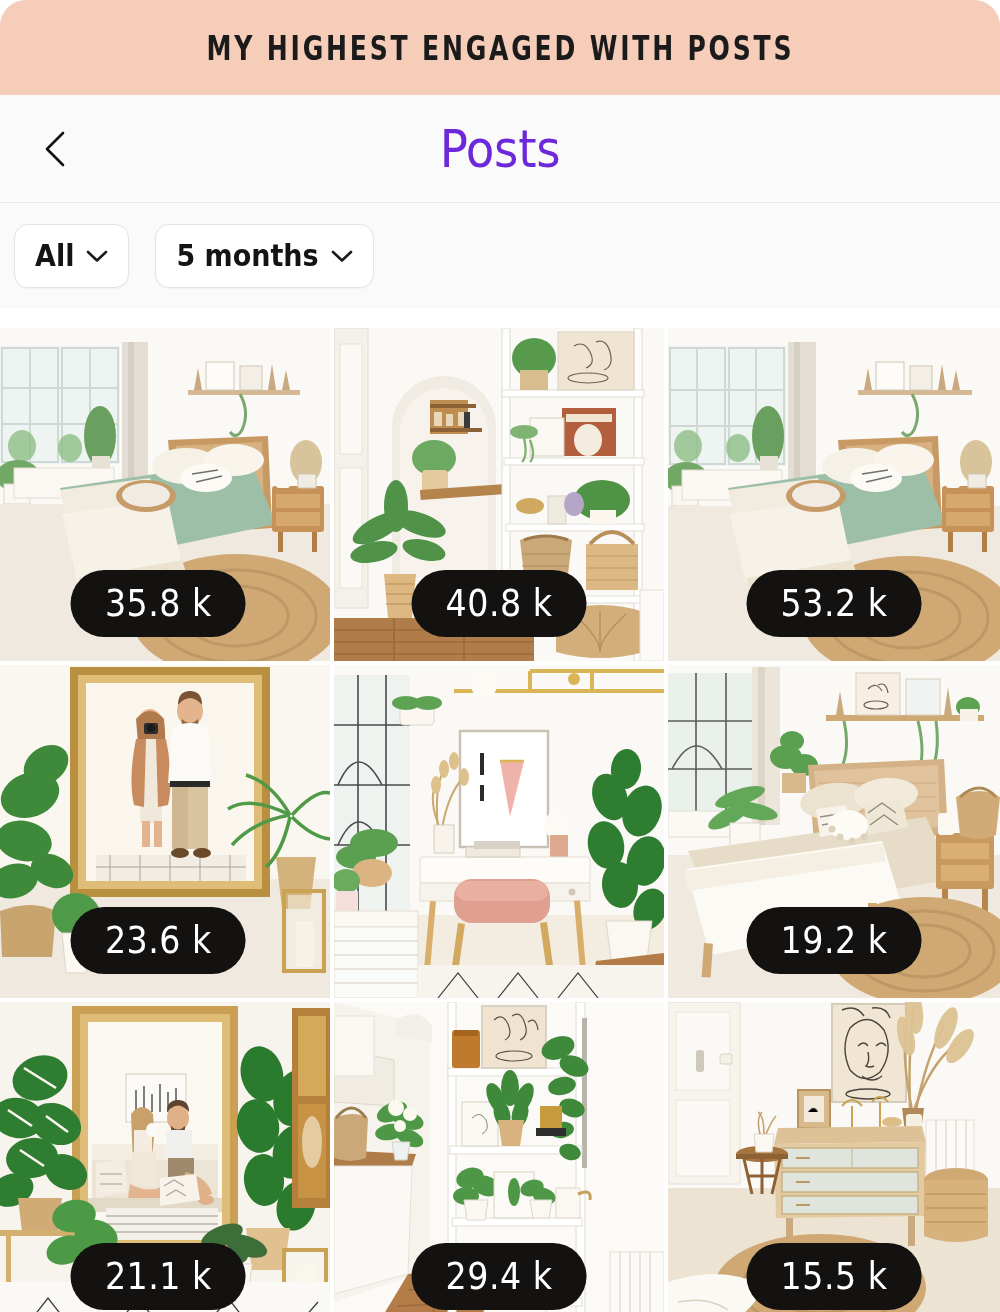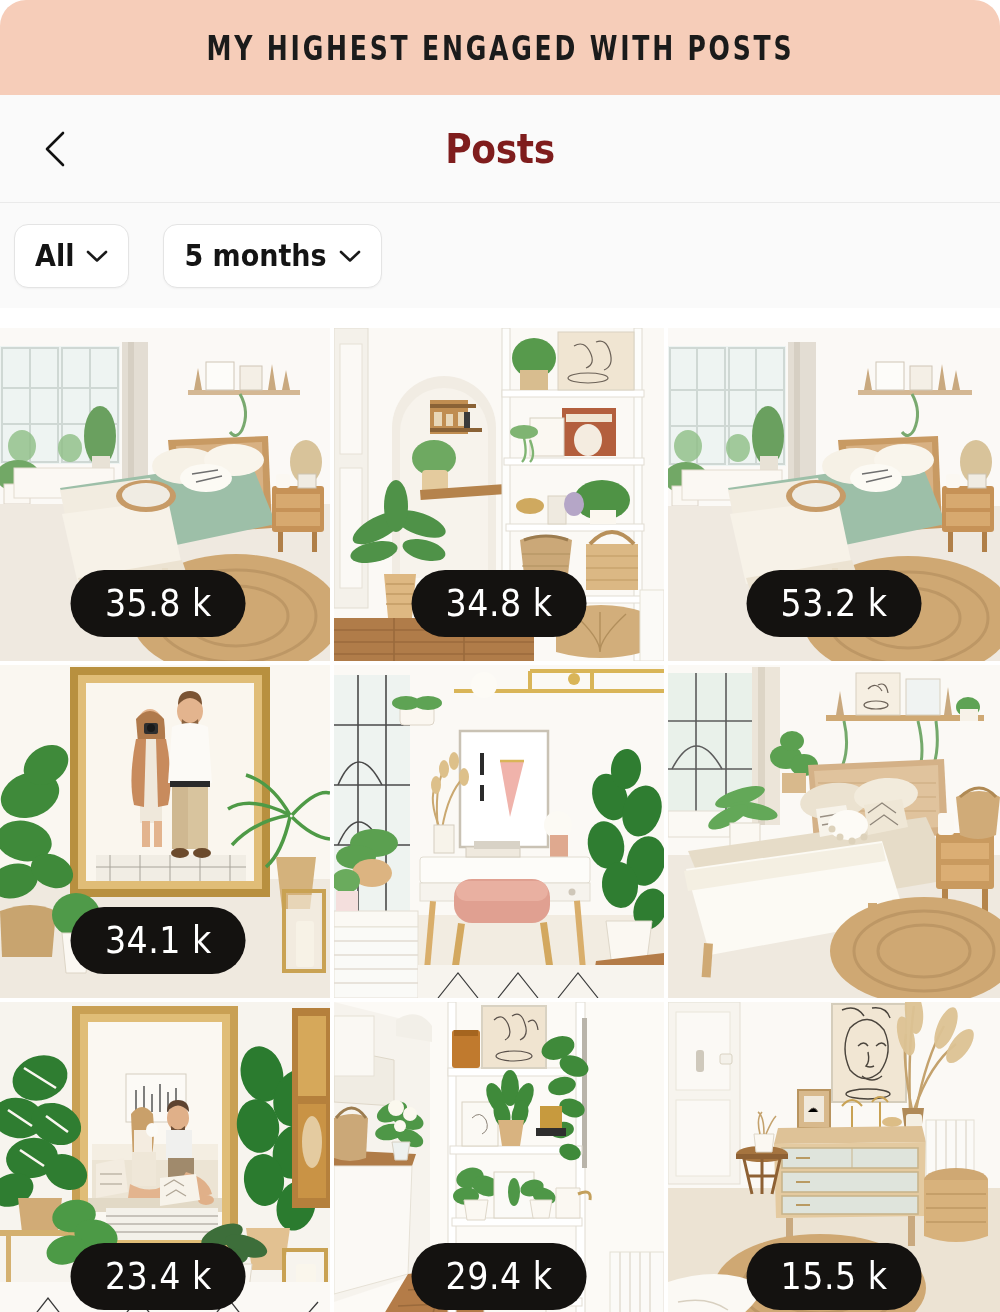--- a/index.html
+++ b/index.html
@@ -32,29 +32,29 @@
     background:#fafafa;
     border-bottom:1px solid #eaeaea;
   }
   .back-btn {
     position:absolute; left:28px; top:50%; transform:translateY(-50%);
     width:56px; height:62px; display:flex; align-items:center; justify-content:center;
     cursor:pointer;
   }
   .nav-title {
     position:absolute; left:0; right:0; top:50%; transform:translateY(-50%);
-    text-align:center; font-size:40px; font-weight:700; color:#7f1d1d;
+    text-align:center; font-size:52px; font-weight:400; color:#6d28d9;
     font-family:"Liberation Sans Narrow","DejaVu Sans Condensed","Liberation Sans",sans-serif;
     letter-spacing:-0.3px;
   }
 
   
   .filters {
     position:absolute; left:0; top:203px; width:1000px; height:105px;
-    background:#fafafa; display:flex; align-items:center; gap:34px;
+    background:#fafafa; display:flex; align-items:center; gap:26px;
     padding: 0 14px;
   }
   .pill {
     height:64px; background:#fff; border:1px solid #e4e4e4;
     border-radius:14px; display:flex; align-items:center; gap:12px;
     padding: 0 20px; cursor:pointer;
     box-shadow: 0 1px 2px rgba(0,0,0,0.04);
   }
   .pill-label {
     font-size:30px; font-weight:700; color:#141414;
@@ -284,21 +284,21 @@
           <path d="M240 286 q26 24 26 38 M266 284 q0 26 0 38 M292 286 q-26 24 -26 38"></path>
         </g>
 
         <path d="M0 290 L200 290 L200 333 L0 333 Z" fill="#b07c49"></path>
         <g stroke="#9a6a3c" stroke-width="1.6">
           <path d="M0 302 H200 M0 314 H200 M0 326 H200 M60 290 V333 M130 290 V333"></path>
         </g>
         <rect x="306" y="262" width="24" height="71" fill="#fbfaf7" stroke="#e6e1d6"></rect>
       </svg>
       <div class="badge">
-        <span class="badge-text">34.8 k</span>
+        <span class="badge-text">40.8 k</span>
       </div>
     </div>
 
     <div class="cell">
       <svg viewBox="0 0 332 333" preserveAspectRatio="xMidYMid slice">
         <rect width="332" height="333" fill="#f7f4ef"></rect>
         <rect x="0" y="0" width="332" height="200" fill="#fbf9f6"></rect>
         <rect x="0" y="18" width="118" height="120" fill="#eef4f2"></rect>
         <g stroke="#cfd8d4" stroke-width="2" fill="none">
           <rect x="2" y="20" width="55" height="116"></rect>
@@ -420,21 +420,21 @@
           <path d="M290 152 q-8 36 -24 50"></path>
             <path d="M292 152 q20 20 38 22"></path>
         </g>
         <path d="M276 192 h40 l-6 52 h-28 Z" fill="#d4b27c"></path>
 
         <rect x="284" y="226" width="40" height="80" fill="none" stroke="#c9a253" stroke-width="4"></rect>
         <rect x="288" y="230" width="32" height="72" fill="#f4ede0" opacity="0.6"></rect>
         <rect x="296" y="256" width="18" height="46" rx="3" fill="#f7f2e6"></rect>
       </svg>
       <div class="badge">
-        <span class="badge-text">34.1 k</span>
+        <span class="badge-text">23.6 k</span>
       </div>
     </div>
 
     <div class="cell">
       <svg viewBox="0 0 330 333" preserveAspectRatio="xMidYMid slice">
         <rect width="330" height="333" fill="#fbf9f5"></rect>
         <rect x="0" y="250" width="330" height="83" fill="#f2ece1"></rect>
 
         <g stroke="#d9b558" stroke-width="4" fill="none">
           <path d="M120 26 H330"></path>
@@ -608,20 +608,23 @@
         <rect x="274" y="224" width="6" height="24" fill="#b5854b"></rect>
         <rect x="314" y="224" width="6" height="24" fill="#b5854b"></rect>
         <path d="M288 132 q24 -12 44 0 l-4 38 q-18 8 -36 0 Z" fill="#d0ab78"></path>
         <path d="M292 132 q20 -18 36 0" stroke="#b08a54" stroke-width="3" fill="none"></path>
         <rect x="270" y="148" width="16" height="22" rx="3" fill="#fbf8f2"></rect>
 
         <ellipse cx="256" cy="286" rx="94" ry="54" fill="#cfa873"></ellipse>
         <ellipse cx="256" cy="286" rx="70" ry="40" fill="none" stroke="#bd9765" stroke-width="3"></ellipse>
         <ellipse cx="256" cy="286" rx="46" ry="26" fill="none" stroke="#bd9765" stroke-width="3"></ellipse>
       </svg>
+      <div class="badge">
+        <span class="badge-text">19.2 k</span>
+      </div>
     </div>
 
     <div class="cell">
       <svg viewBox="0 0 330 332" preserveAspectRatio="xMidYMid slice">
         <rect width="330" height="332" fill="#f7f4ee"></rect>
         <rect x="0" y="250" width="330" height="82" fill="#f7f4ee"></rect>
 
         <rect x="72" y="4" width="166" height="250" fill="#c9a054"></rect>
         <rect x="80" y="12" width="150" height="234" fill="#e0bd77"></rect>
         <rect x="88" y="20" width="134" height="218" fill="#fbf8f2"></rect>
@@ -711,21 +714,21 @@
 
         <rect x="284" y="248" width="42" height="58" fill="none" stroke="#c9a253" stroke-width="4"></rect>
         <rect x="296" y="262" width="20" height="42" rx="3" fill="#faf6ec"></rect>
 
         <rect x="0" y="280" width="330" height="52" fill="#fbf9f5"></rect>
         <g stroke="#3a3a3a" stroke-width="1.3" fill="none">
           <path d="M20 332 L48 296 L76 332 M110 332 L138 296 L166 332 M200 332 L228 296 L256 332 M290 332 L318 300"></path>
         </g>
       </svg>
       <div class="badge">
-        <span class="badge-text">23.4 k</span>
+        <span class="badge-text">21.1 k</span>
       </div>
     </div>
 
     <div class="cell">
       <svg viewBox="0 0 330 332" preserveAspectRatio="xMidYMid slice">
         <rect width="330" height="332" fill="#fcfaf6"></rect>
 
         <path d="M0 0 L96 24 L96 268 L0 300 Z" fill="#f6f3ed"></path>
         <path d="M0 46 L60 58 L60 104 L0 100 Z" fill="#f0ece3" stroke="#ded7c9"></path>
         <rect x="0" y="14" width="40" height="60" fill="#faf8f3" stroke="#e6e1d6"></rect>

